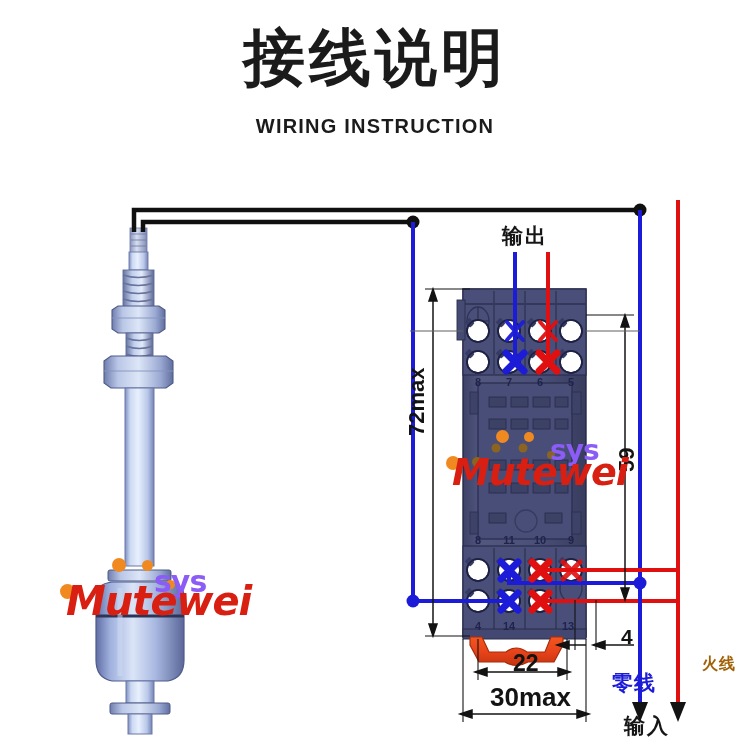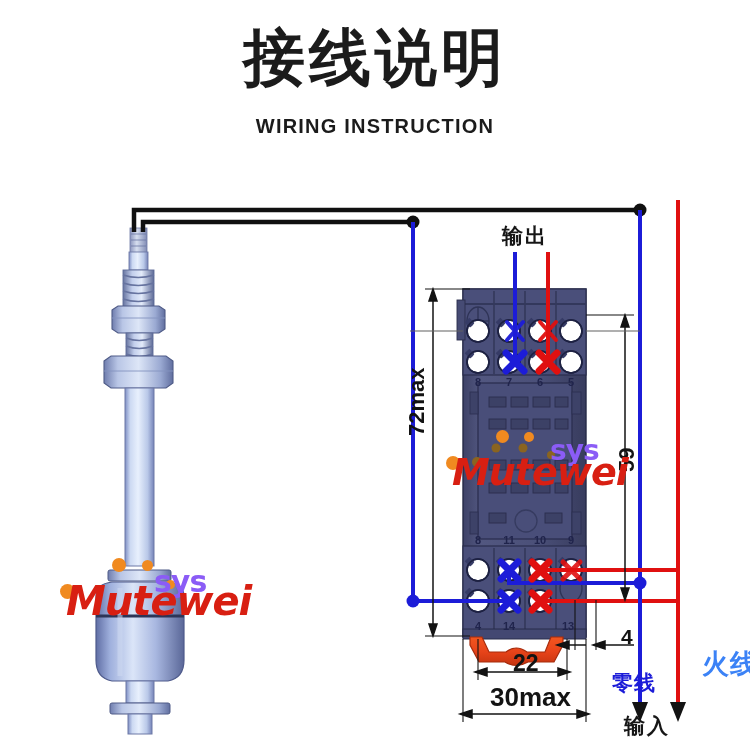--- a/index.html
+++ b/index.html
@@ -30,21 +30,21 @@
     left:502px;top:222px;font-size:21px;color:#161616;letter-spacing:2px;
     font-family:"DejaVu Sans","Liberation Sans",sans-serif;
   }
   .lbl-neutral{
     left:612px;top:652px;font-size:21px;color:#1c1cd8;letter-spacing:1px;
     width:22px;line-height:23px;text-align:center;
     font-family:"DejaVu Sans","Liberation Sans",sans-serif;
     margin-top:20px;
   }
   .lbl-live{
-    left:702px;top:652px;font-size:27px;color:#3b82f6;letter-spacing:1px;
+    left:702px;top:652px;font-size:16px;color:#a16207;letter-spacing:1px;
     width:22px;line-height:23px;text-align:center;
     font-family:"DejaVu Sans","Liberation Sans",sans-serif;
   }
   .lbl-in{
     left:624px;top:712px;font-size:21px;color:#161616;letter-spacing:2px;
     font-family:"DejaVu Sans","Liberation Sans",sans-serif;
   }
 
   
   .dim{position:absolute;font-weight:700;color:#131313;white-space:nowrap;}

